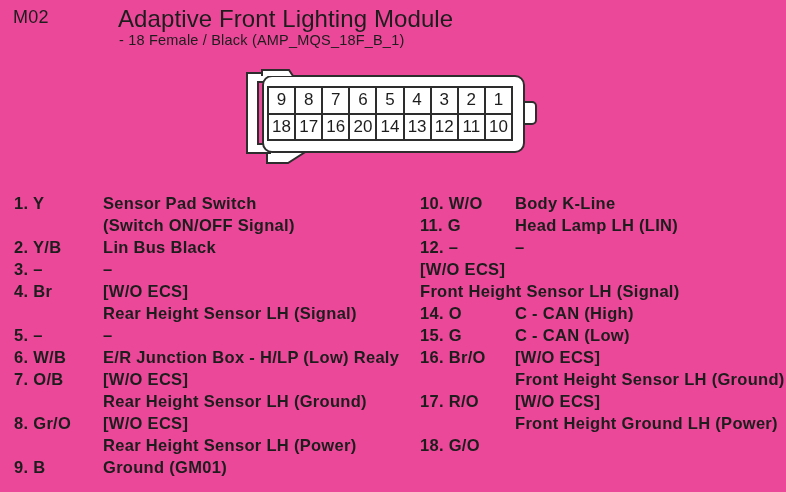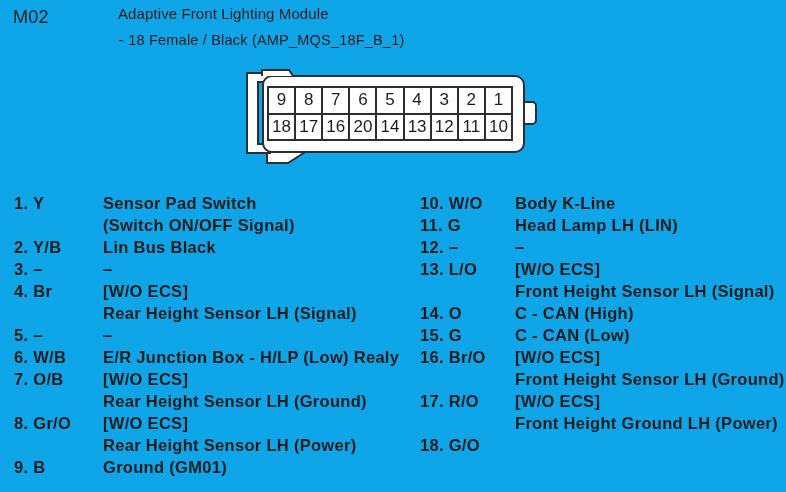--- a/index.html
+++ b/index.html
@@ -1,27 +1,27 @@
 <!DOCTYPE html>
 <html><head>
 <meta charset="utf-8">
 <style>
   html,body { margin:0; padding:0; background:#ffffff; }
   .page {
-    position:relative; width:786px; height:492px; background:#0ea5e9;
+    position:relative; width:786px; height:492px; background:#ec4899;
     font-family:"Liberation Sans","DejaVu Sans",sans-serif;
     color:#1d1d1d; overflow:hidden;
   }
   .module-id {
     position:absolute; left:13px; top:7px;
     font-size:18px; letter-spacing:0.2px;
   }
   .module-title {
     position:absolute; left:118px; top:5px;
-    font-size:15px; letter-spacing:0.1px;
+    font-size:24px; letter-spacing:0.1px;
   }
   .module-subtitle {
     position:absolute; left:119px; top:32px;
     font-size:14.5px; letter-spacing:0.2px;
   }
   .connector-svg { position:absolute; left:240px; top:60px; }
   .pin-grid {
     position:absolute; left:267px; top:86px; width:246px; height:55px;
     box-sizing:border-box; border:2px solid #2d2d2d; background:#2d2d2d;
     display:grid; grid-template-columns:repeat(9,1fr); grid-template-rows:repeat(2,1fr);
@@ -154,21 +154,20 @@
           <div class="pin-desc-line">Head Lamp LH (LIN)</div>
         </div>
       </div>
       <div class="pin-row">
         <span class="pin-label">12. –</span>
         <div class="pin-desc">
           <div class="pin-desc-line">–</div>
         </div>
       </div>
       <div class="pin-row">
-        <span class="pin-label">13. L/O</span>
         <div class="pin-desc">
           <div class="pin-desc-line">[W/O ECS]</div>
           <div class="pin-desc-line">Front Height Sensor LH (Signal)</div>
         </div>
       </div>
       <div class="pin-row">
         <span class="pin-label">14. O</span>
         <div class="pin-desc">
           <div class="pin-desc-line">C - CAN (High)</div>
         </div>

